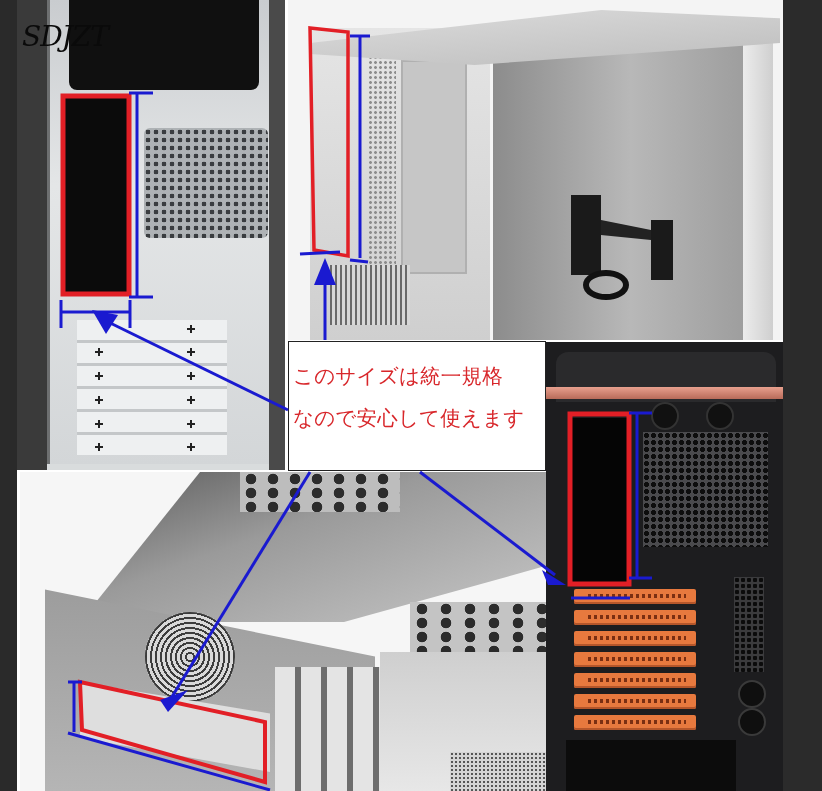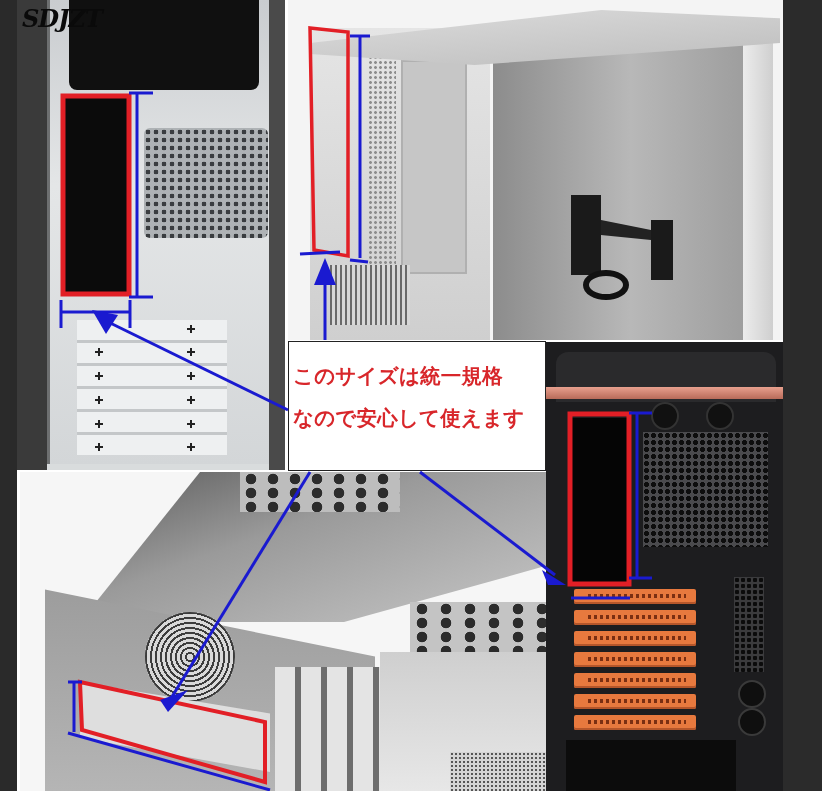--- a/index.html
+++ b/index.html
@@ -40,21 +40,21 @@
   .p2 .window { position:absolute; left: 113px; top: 60px; width: 62px; height: 210px; background: #c6c6c6; border: 2px solid #b0b0b0; }
   .p2 .interior { position:absolute; left: 205px; top: 40px; width: 250px; height: 300px; background: linear-gradient(90deg,#8c8c8c,#b8b8b8 55%,#9e9e9e); }
   .p2 .rail { position:absolute; left: 455px; top: 35px; width: 30px; height: 305px; background: linear-gradient(90deg,#ececec,#cfcfcf); }
   .p2 .bracket { position:absolute; left: 278px; top: 190px; width: 110px; height: 110px; }
   .p2 .pci-stripes { position:absolute; left: 42px; top: 265px; width: 80px; height: 60px;
                      background: repeating-linear-gradient(90deg,#6a6a6a 0 2px,#d8d8d8 2px 5px); }
 
   
   .callout { left: 288px; top: 341px; width: 258px; height: 130px; background: #ffffff;
              border: 1px solid #222; box-sizing: border-box; }
-  .callout .line { position:absolute; left: 4px; color: #d8262a; font-weight: bold; font-size: 20.5px; letter-spacing: 0.2px; white-space: nowrap; }
+  .callout .line { position:absolute; left: 4px; color: #d8262a; font-weight: normal; font-size: 20.5px; letter-spacing: 0.2px; white-space: nowrap; }
   .callout .l1 { top: 20px; }
   .callout .l2 { top: 62px; text-align: center; }
 
   
   .p3 { left: 20px; top: 472px; width: 527px; height: 319px; background: #f6f6f6; overflow: hidden; }
   .p3 .chassis-top { position:absolute; left: 60px; top: 0; width: 480px; height: 150px;
                      background: linear-gradient(160deg,#5b5b5b,#9a9a9a 40%,#c8c8c8); clip-path: polygon(0 100%, 25% 0, 100% 0, 100% 60%, 55% 100%); }
   .p3 .holes { position:absolute; left: 220px; top: 0; width: 160px; height: 40px;
                background: radial-gradient(circle,#2c2c2c 5px,transparent 5.6px) 0 0/22px 14px, #bdbdbd; }
   .p3 .holes2 { position:absolute; left: 390px; top: 130px; width: 137px; height: 55px;
@@ -85,22 +85,22 @@
                      background: repeating-linear-gradient(90deg,#7a2f12 0 3px,transparent 3px 6px); }
   .p4 .side-vent { position:absolute; left: 188px; top: 235px; width: 30px; height: 95px;
                    background: radial-gradient(circle,#0b0b0b 2px,transparent 2.5px) 0 0/6px 6px, #3b3b3d; }
   .p4 .knob { position:absolute; left: 192px; width: 24px; height: 24px; border-radius: 50%; background: #0f0f0f; border: 2px solid #3a3a3a; }
   .p4 .bottom { position:absolute; left: 20px; top: 398px; width: 170px; height: 51px; background: #0c0c0c; }
 
   
   .overlay { position:absolute; left: 0; top: 0; width: 822px; height: 791px; pointer-events: none; }
   .overlay svg { width: 822px; height: 791px; }
 
-  .watermark { position:absolute; left: 22px; top: 4px; font-family: "DejaVu Serif", serif; font-style: italic; font-weight: bold;
-               font-size: 24px; color: #0a0a0a; letter-spacing: -1px; }
+  .watermark { position:absolute; left: 22px; top: 20px; font-family: "DejaVu Serif", serif; font-style: italic; font-weight: normal;
+               font-size: 28px; color: #0a0a0a; letter-spacing: -1px; }
 </style>
 </head>
 <body>
 
 <div class="abs left-strip"></div>
 <div class="abs right-strip"></div>
 
 <div class="abs p1">
   <div class="frame-dark"></div>
   <div class="body"></div>

